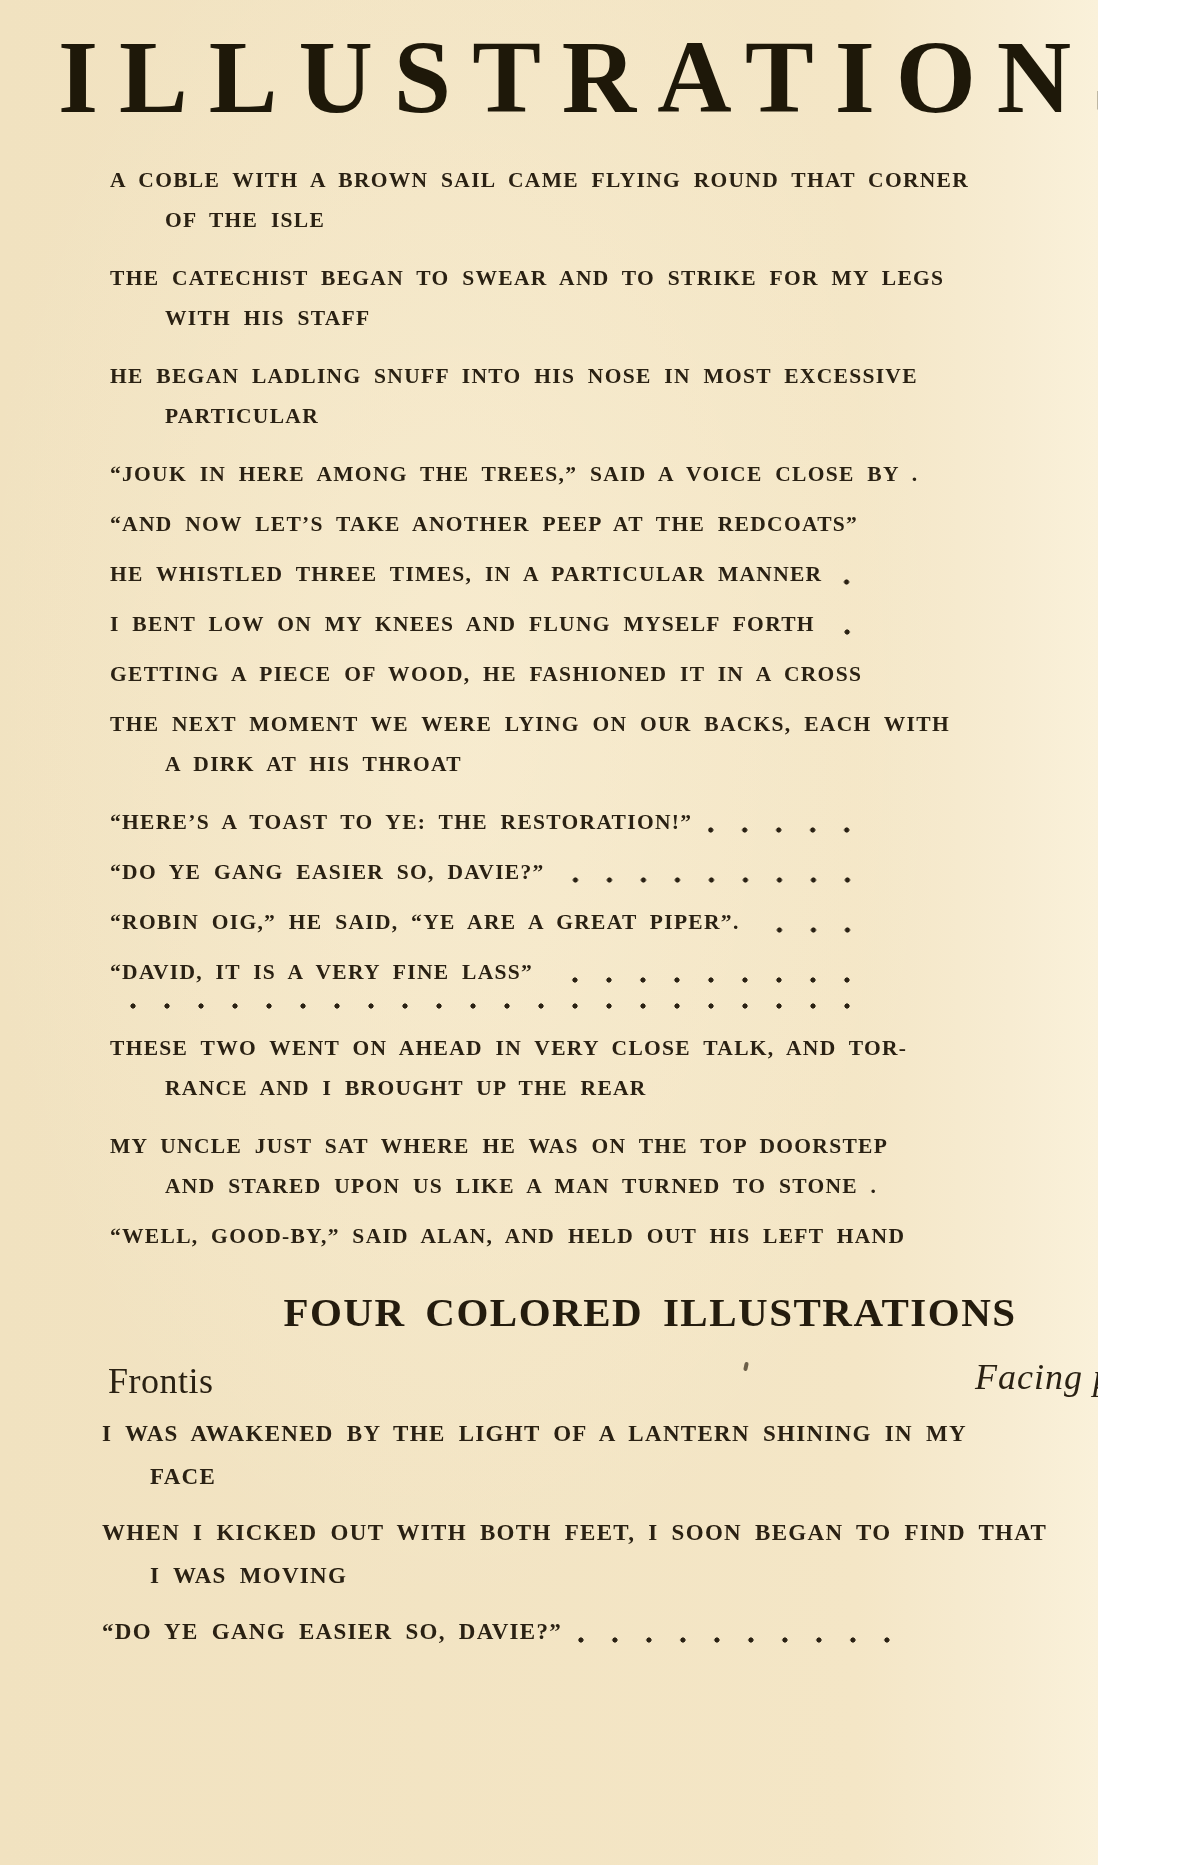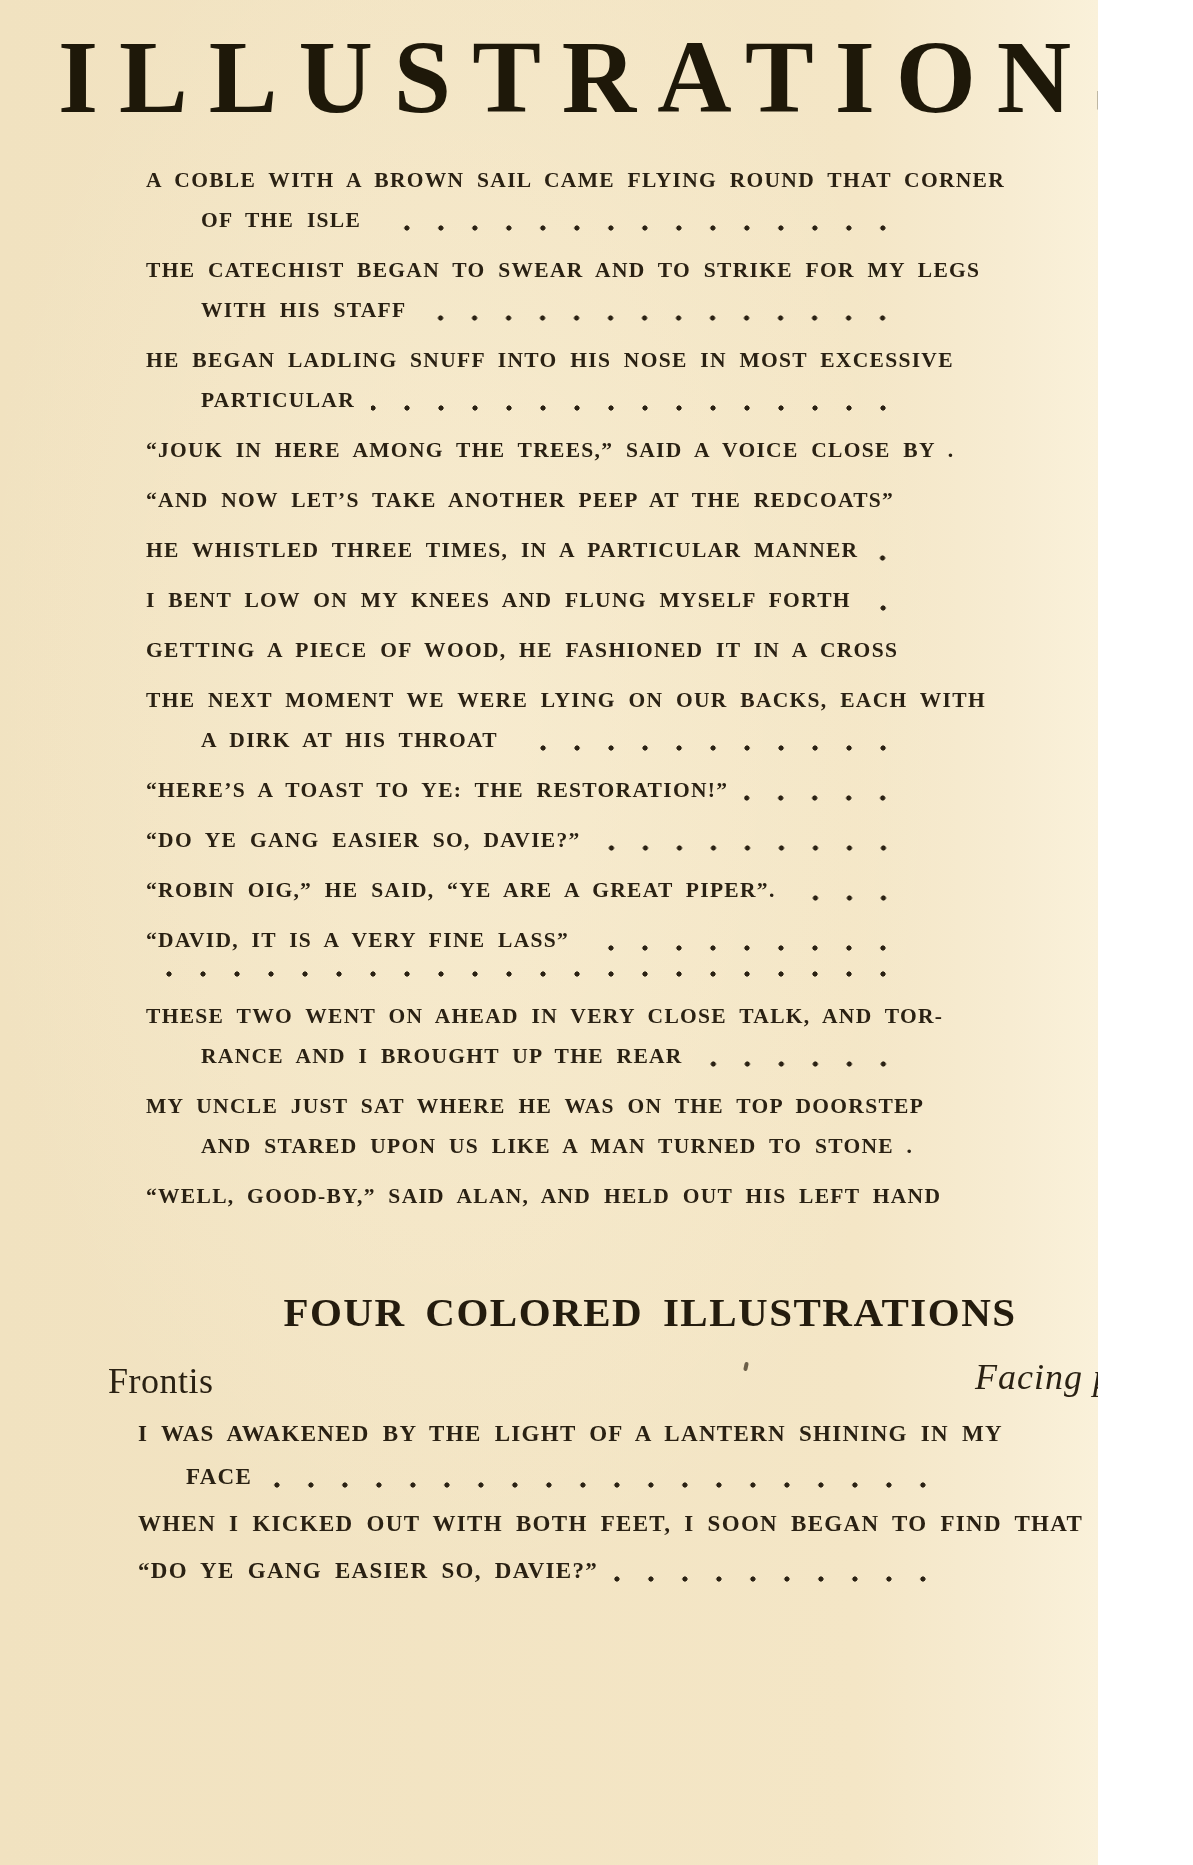--- a/index.html
+++ b/index.html
@@ -15,34 +15,34 @@
     background-color:#f3e5c5;
     color:#29200f;
   }
   .page-title {
     position:absolute; top:18px; left:0; width:100%;
     text-align:center; padding-left:58px; box-sizing:border-box;
     font-size:103px; font-weight:bold; letter-spacing:21px;
     white-space:nowrap; color:#1e1809;
   }
   .entries {
-    position:absolute; left:110px; width:758px; top:160px;margin-left:36px;
+    position:absolute; left:110px; width:758px; top:160px;
   }
   .entries.colored {
     left:102px; width:806px; top:1412px;
   }
   .entry { margin-bottom:10px; }
   .entries.colored .entry { margin-bottom:4px; }
   .line {
     display:flex; align-items:baseline; line-height:40px;
     font-size:21.5px; font-weight:bold; letter-spacing:1.3px; word-spacing:6px;
     white-space:nowrap; color:#2a2113;
   }
   .entries.colored .line { font-size:23px; line-height:43px; }
-  .line.cont { padding-left:55px; }
+  .line.cont { padding-left:55px;flex-direction:column; }
   .entries.colored .line.cont { padding-left:48px; }
   .leader {
     flex:1; height:8px; align-self:flex-end; margin-bottom:8px;
     margin-left:16px; min-width:0;
     background-image:radial-gradient(circle, #2a2113 2.3px, rgba(42,33,19,0) 2.9px);
     background-size:34px 8px;
     background-repeat:repeat-x;
     background-position:right 4px center;
   }
   .entries.colored .leader { margin-bottom:9px; }
@@ -210,20 +210,24 @@
         </div>
         <div class="line cont">
           <span>FACE</span>
           <span class="leader"></span>
         </div>
       </div>
       <div class="entry">
         <div class="line">
           <span>WHEN I KICKED OUT WITH BOTH FEET, I SOON BEGAN TO FIND THAT</span>
         </div>
+        <div class="line cont">
+          <span>I WAS MOVING</span>
+          <span class="leader"></span>
+        </div>
       </div>
       <div class="entry">
         <div class="line">
           <span>“DO YE GANG EASIER SO, DAVIE?”</span>
           <span class="leader"></span>
         </div>
       </div>
     </div>
 
 </div>

